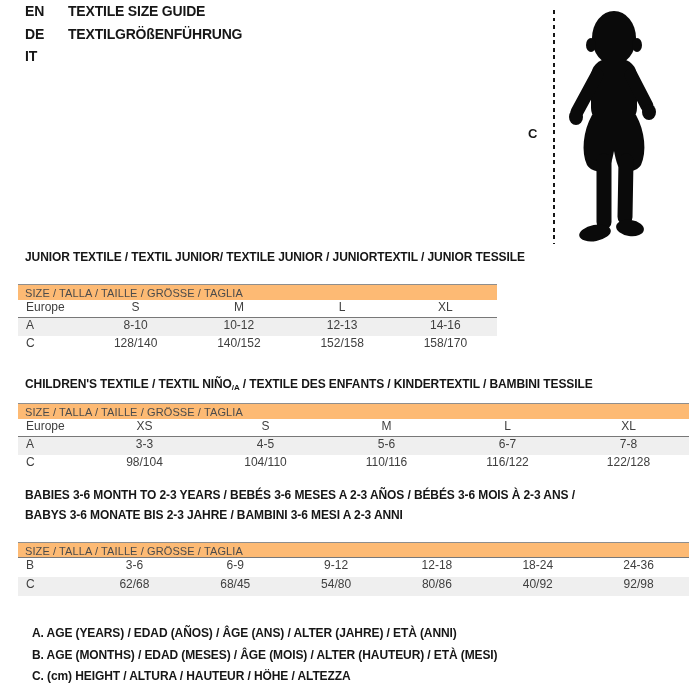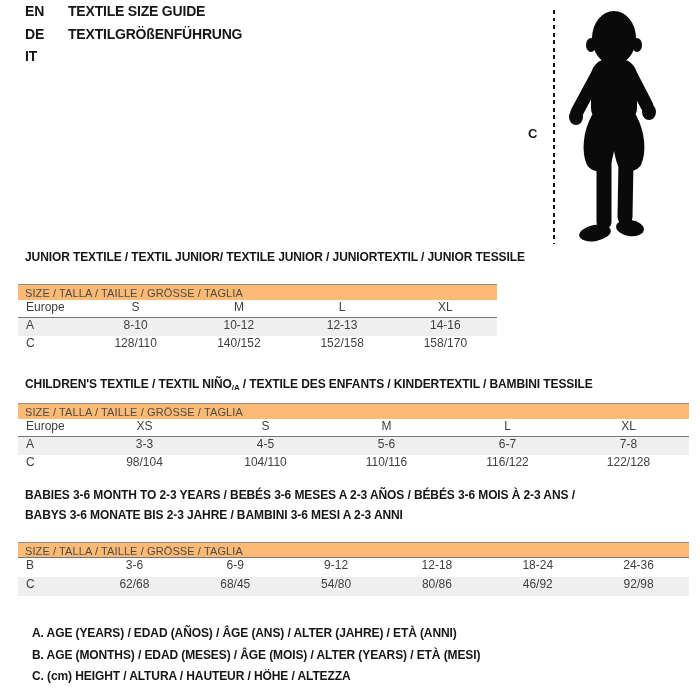--- a/index.html
+++ b/index.html
@@ -165,21 +165,21 @@
     </div>
     <div class="trow shade">
       <span class="lbl">A</span>
       <span class="val">8-10</span>
       <span class="val">10-12</span>
       <span class="val">12-13</span>
       <span class="val">14-16</span>
     </div>
     <div class="trow">
       <span class="lbl">C</span>
-      <span class="val">128/110</span>
+      <span class="val">128/140</span>
       <span class="val">140/152</span>
       <span class="val">152/158</span>
       <span class="val">158/170</span>
     </div>
   </div>
 
   <div class="section-title" style="top:377px;"><span>CHILDREN'S TEXTILE / TEXTIL NIÑO</span><span class="sub-a">/A</span><span> / TEXTILE DES ENFANTS / KINDERTEXTIL / BAMBINI TESSILE</span></div>
 
   <div class="size-table" style="top:403px; width:671px;">
     <div class="size-bar">SIZE / TALLA / TAILLE / GRÖSSE / TAGLIA</div>
@@ -224,24 +224,24 @@
       <span class="val">12-18</span>
       <span class="val">18-24</span>
       <span class="val">24-36</span>
     </div>
     <div class="trow shade">
       <span class="lbl">C</span>
       <span class="val">62/68</span>
       <span class="val">68/45</span>
       <span class="val">54/80</span>
       <span class="val">80/86</span>
-      <span class="val">46/92</span>
+      <span class="val">40/92</span>
       <span class="val">92/98</span>
     </div>
   </div>
 
   <div class="notes">
     <div class="note-line">A. AGE (YEARS) / EDAD (AÑOS) / ÂGE (ANS) / ALTER (JAHRE) / ETÀ (ANNI)</div>
-    <div class="note-line">B. AGE (MONTHS) / EDAD (MESES) / ÂGE (MOIS) / ALTER (YEARS) / ETÀ (MESI)</div>
+    <div class="note-line">B. AGE (MONTHS) / EDAD (MESES) / ÂGE (MOIS) / ALTER (HAUTEUR) / ETÀ (MESI)</div>
     <div class="note-line">C. (cm) HEIGHT / ALTURA / HAUTEUR / HÖHE / ALTEZZA</div>
   </div>
 
 </div>
 
 </body></html>

